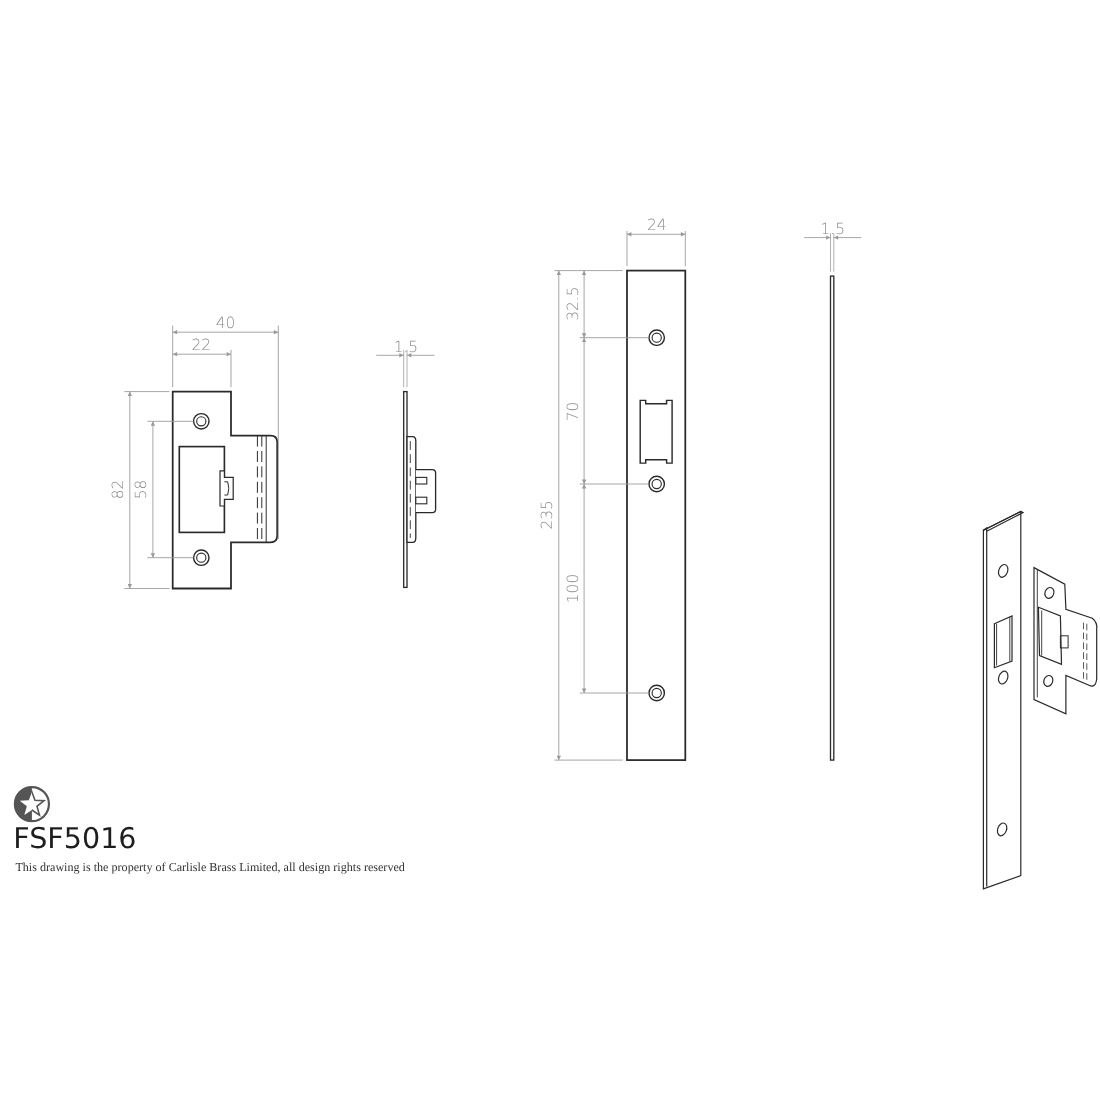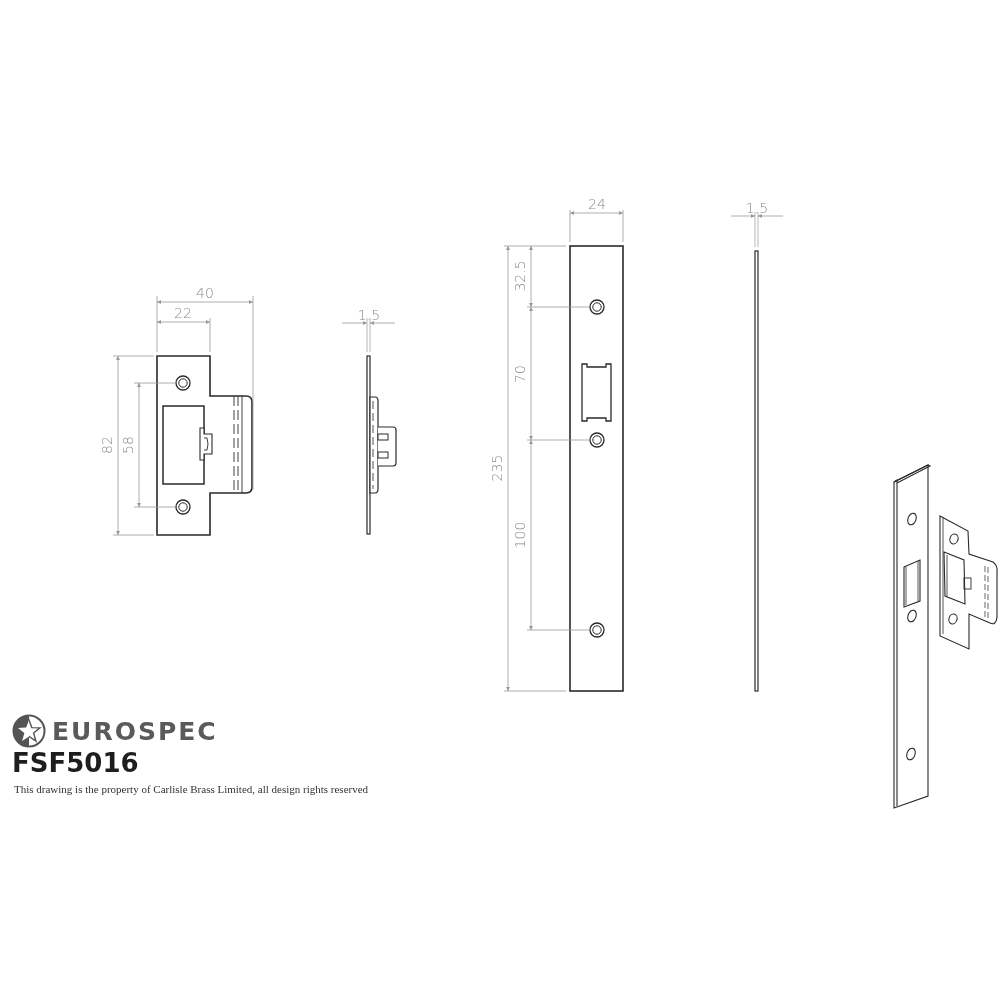--- a/index.html
+++ b/index.html
@@ -1,21 +1,21 @@
 <!DOCTYPE html>
 <html><head>
 <meta charset="utf-8">
 <style>
   html, body { margin: 0; padding: 0; background: #ffffff; }
   body { width: 1000px; height: 1000px; position: relative; overflow: hidden; font-family: "DejaVu Sans", sans-serif; }
   #drawing { position: absolute; left: 0; top: 0; width: 1000px; height: 1000px; }
   .dim-text { font-family: "DejaVu Sans", sans-serif; font-size: 14px; fill: #8a8a8a; font-weight: 300; }
   .brand { position: absolute; left: 12px; top: 714px; display: flex; align-items: center; }
   .brand-name { font-family: "DejaVu Sans", sans-serif; font-weight: bold; font-size: 25px; letter-spacing: 2px; color: #5a5a5a; margin-left: 6px; }
-  .product-code { position: absolute; left: 12px; top: 748px; font-family: "DejaVu Sans", sans-serif; font-size: 26px; color: #1e1e1e; letter-spacing: 0px; font-weight: 700; }
+  .product-code { position: absolute; left: 12px; top: 748px; font-family: "DejaVu Sans", sans-serif; font-size: 26px; color: #1e1e1e; letter-spacing: 0px; font-weight: 400; }
   .copyright { position: absolute; left: 14px; top: 783px; font-family: Liberation Serif, serif; font-size: 11px; color: #333; }
 </style>
 </head>
 <body>
 
 <svg id="drawing" viewBox="0 0 1000 1000" xmlns="http://www.w3.org/2000/svg">
   <defs>
     <marker id="arr" viewBox="0 0 10 10" refX="10" refY="5" markerWidth="7" markerHeight="5" orient="auto-start-reverse">
       <path d="M0,0 L10,5 L0,10 z" fill="#9a9a9a"></path>
     </marker>
@@ -153,16 +153,15 @@
     <defs>
       <clipPath id="lefthalf">
           <rect x="0" y="0" width="17" height="34"></rect>
         </clipPath>
     </defs>
     <circle cx="17" cy="17" r="15.5" fill="#fff" stroke="#555" stroke-width="2"></circle>
     <circle cx="17" cy="17" r="15.5" fill="#555" clip-path="url(#lefthalf)"></circle>
     <path d="M17,6 L19.8,13.6 L28,13.9 L21.6,19 L23.9,27 L17,22.4 L10.1,27 L12.4,19 L6,13.9 L14.2,13.6 Z" fill="#fff" stroke="#555" stroke-width="1.4"></path>
     <path d="M17,6 L14.2,13.6 L6,13.9 L12.4,19 L10.1,27 L17,22.4 Z" fill="#fff" stroke="none"></path>
   </svg>
-  <span class="brand-name">EUROSPEC</span>
 </div>
 <div class="product-code">FSF5016</div>
 <div class="copyright">This drawing is the property of Carlisle Brass Limited, all design rights reserved</div>
 
 </body></html>

